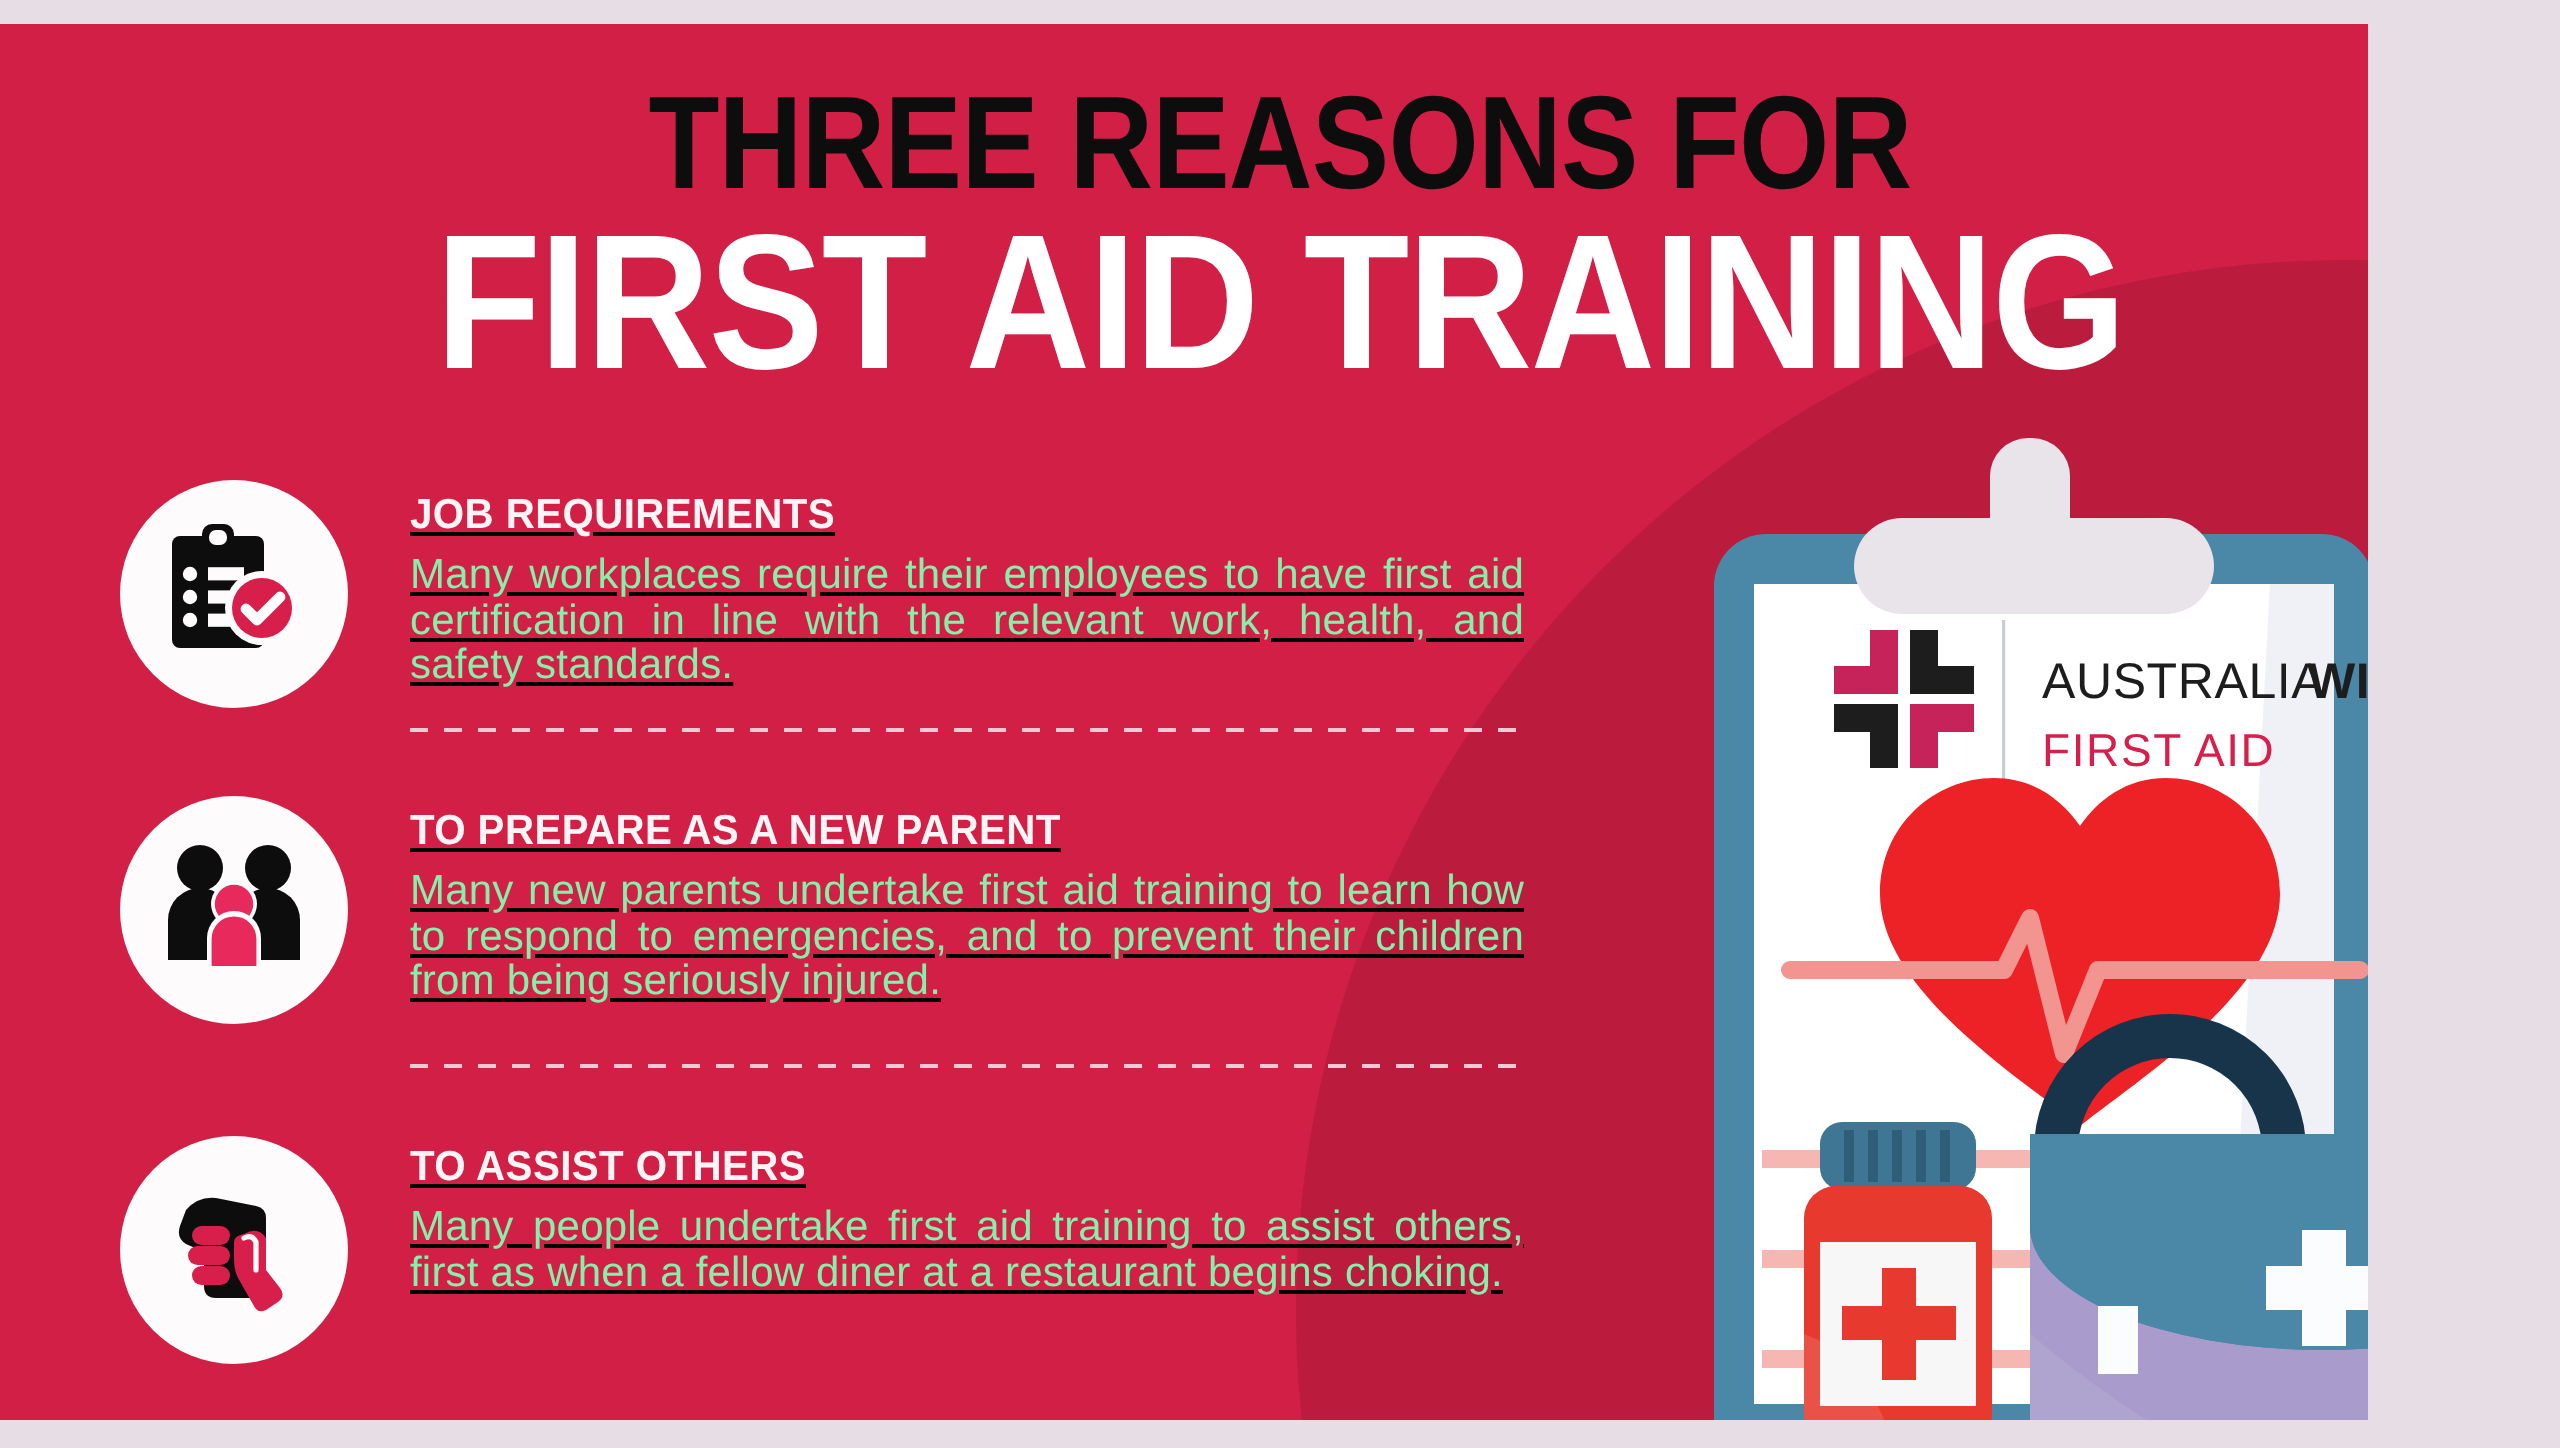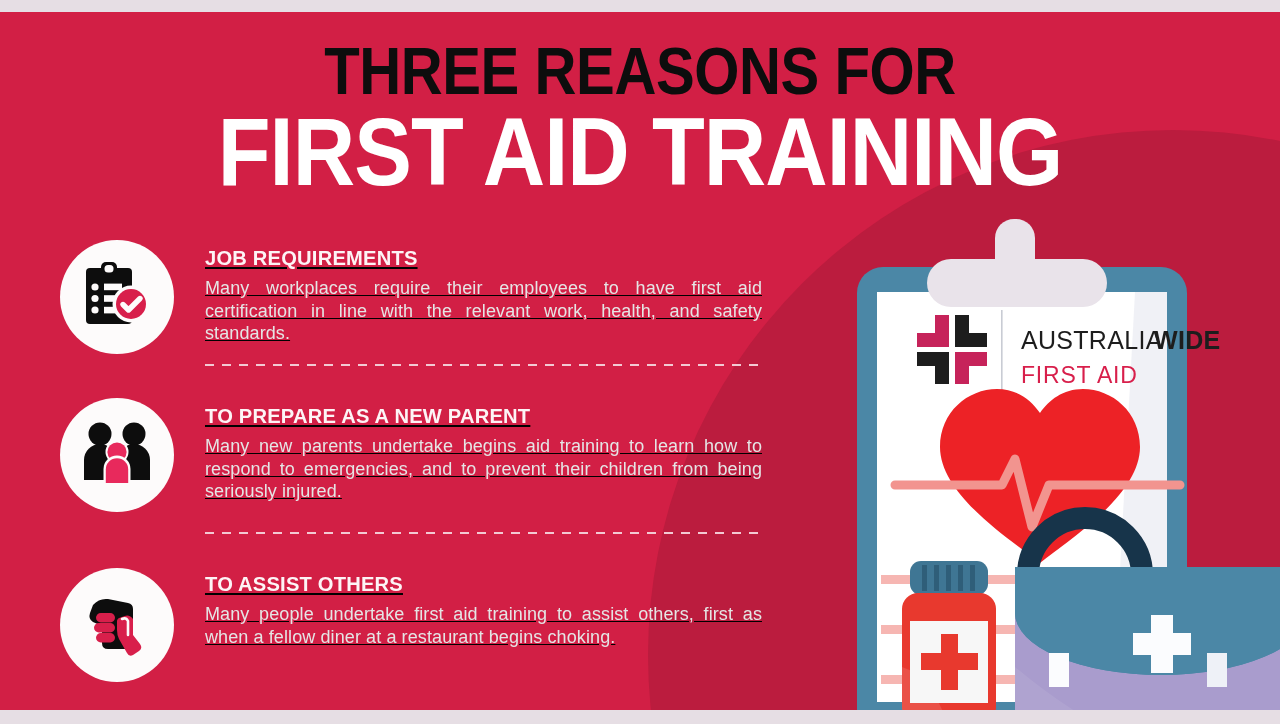--- a/index.html
+++ b/index.html
@@ -7,22 +7,22 @@
     width:1280px;height:724px;overflow:hidden;
     background:#e6dee4;
     font-family:"Liberation Sans", sans-serif;
   }
   .poster{
     position:relative;width:1280px;height:724px;overflow:hidden;
     background:#e6dee4;
   }
   
   .stage{
-    position:absolute;left:0;top:12px;width:1280px;height:698px;
-    background:#d21f45;overflow:hidden;
+    position:absolute;left:0;top:12px;width:1168px;height:698px;
+    background:#d21f45;overflow:hidden;padding-left:16px;
   }
   .bg-circle{
     position:absolute;border-radius:50%;
     background:#bb1c3e;
     width:1050px;height:1050px;
     left:648px;top:118px;
   }
   .title-1{
     position:absolute;left:0;top:26px;width:1280px;text-align:center;
     font-size:66px;line-height:66px;font-weight:700;color:#0d0d0d;
@@ -40,21 +40,21 @@
     position:absolute;left:60px;top:0;width:114px;height:114px;border-radius:50%;
     background:#fdfbfb;
   }
   .r-body{position:absolute;left:205px;top:6px;width:557px;text-decoration:underline;}
   .r-head{
     font-size:21px;font-weight:700;color:#fdf4f6;letter-spacing:.2px;
     transform:scaleX(.96);transform-origin:left center;margin:0 0 7px 0;
     white-space:nowrap;
   }
   .r-text{
-    font-size:18px;line-height:22.6px;color:#e5e5e5;margin:0;
+    font-size:21px;line-height:22.6px;color:#86efac;margin:0;
     text-align:justify;letter-spacing:.1px;
   }
   .r3 .r-body{top:4px;}
   .divider{
     position:absolute;left:205px;width:557px;height:2px;
     background-image:repeating-linear-gradient(to right,#f3c9d3 0,#f3c9d3 9px,transparent 9px,transparent 17px);
   }
   .d1{top:352px;} .d2{top:520px;}
   
   .circle svg{position:absolute;left:50%;top:50%;transform:translate(-50%,-50%);}
@@ -105,21 +105,21 @@
           <circle cx="54" cy="16" r="11.5" fill="#0d0d0d"></circle>
           <path d="M38 62 V42 a16 16 0 0 1 32 0 v20 z" fill="#0d0d0d"></path>
           <circle cx="37" cy="34" r="11.5" fill="#fdfbfb"></circle>
           <circle cx="37" cy="34" r="9.6" fill="#e8295c"></circle>
           <path d="M23.5 65 V51 a13.5 13.5 0 0 1 27 0 v14 z" fill="#fdfbfb"></path>
           <path d="M25.8 65 V51.4 a11.2 11.2 0 0 1 22.4 0 V65 z" fill="#e8295c"></path>
         </svg>
       </div>
       <div class="r-body">
         <div class="r-head">TO PREPARE AS A NEW PARENT</div>
-        <p class="r-text">Many new parents undertake begins aid training to learn how to respond to emergencies, and to prevent their children from being seriously injured.</p>
+        <p class="r-text">Many new parents undertake first aid training to learn how to respond to emergencies, and to prevent their children from being seriously injured.</p>
       </div>
     </div>
 
     <div class="divider d2"></div>
 
     <div class="reason r3">
       <div class="circle">
         <svg width="72" height="72" viewBox="0 0 72 72">
           <path d="M12 16 q6 -7 15 -6 l20 4 q5 1 5 6 l0 33 q0 7 -7 7 l-18 0 q-6 0 -6 -6 l0 -17 l-9 -4 q-5 -3 -3 -9 z" fill="#0d0d0d"></path>
           <rect x="15" y="24" width="19" height="9.5" rx="4.75" fill="#d81f4b"></rect>

